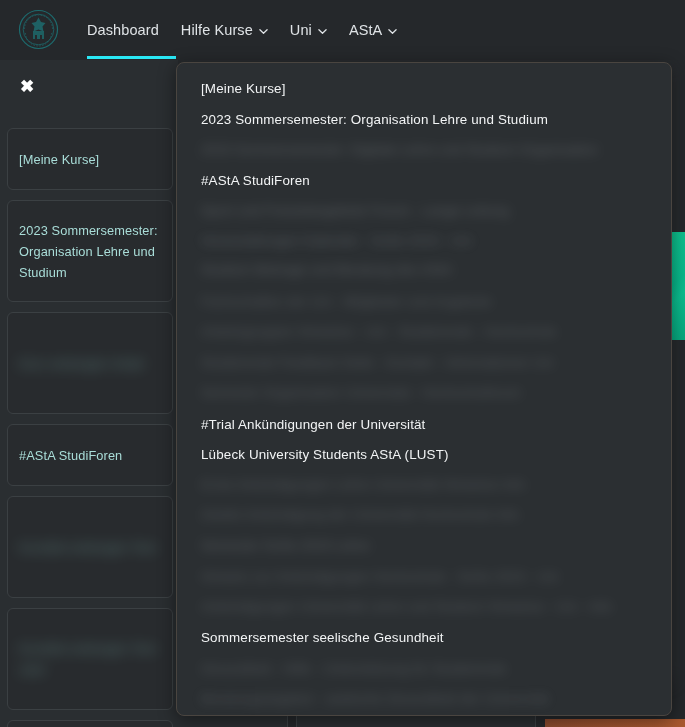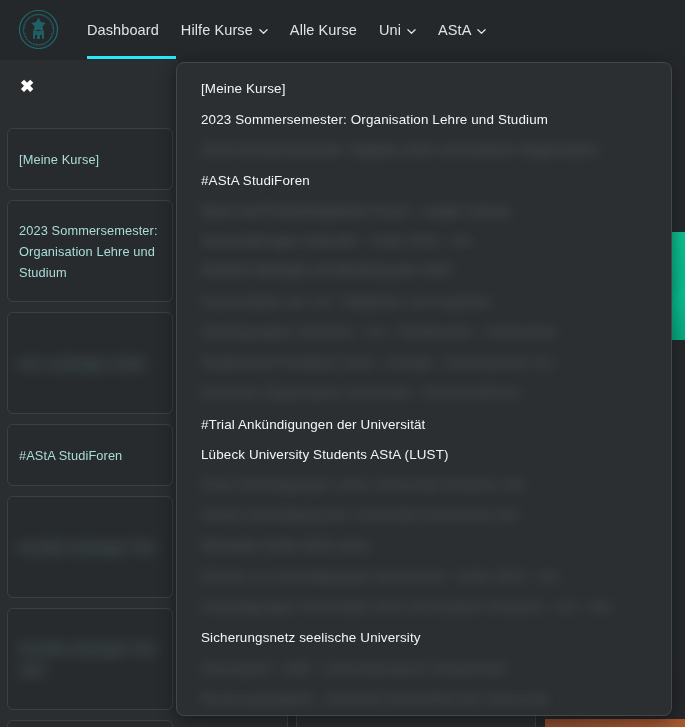--- a/index.html
+++ b/index.html
@@ -223,23 +223,20 @@
       <div class="nav-item first">
         <span>Dashboard</span>
       </div>
       <div class="nav-item">
         <span>Hilfe Kurse</span>
         <span class="caret">
           <svg width="9" height="9" viewBox="0 0 10 10">
               <path d="M1 3 L5 7 L9 3" fill="none" stroke="#dfe3e6" stroke-width="1.4" stroke-linecap="round" stroke-linejoin="round"></path>
             </svg>
         </span>
-      </div>
-      <div class="nav-item">
-        <span>Alle Kurse</span>
       </div>
       <div class="nav-item">
         <span>Uni</span>
         <span class="caret">
           <svg width="9" height="9" viewBox="0 0 10 10">
               <path d="M1 3 L5 7 L9 3" fill="none" stroke="#dfe3e6" stroke-width="1.4" stroke-linecap="round" stroke-linejoin="round"></path>
             </svg>
         </span>
       </div>
       <div class="nav-item">
@@ -293,18 +290,18 @@
     <div class="dd-blur wide" style="top:261px">Arbeitsgruppen Hinweise  -  Uni  -  Studierende  -  Hochschule</div>
     <div class="dd-blur wide" style="top:292px">Studierende Feedback Seite  -  Kontakt  -  Informationen Uni</div>
     <div class="dd-blur wide" style="top:322px">Semester Organisation Universitat  -  Hochschulforum</div>
     <div class="dd-item" style="top:354px">#Trial Ankündigungen der Universität</div>
     <div class="dd-item" style="top:384px">Lübeck University Students AStA (LUST)</div>
     <div class="dd-blur wide" style="top:414px">Erste Ankündigungen Lehre Universität Hinweise        Info</div>
     <div class="dd-blur wide" style="top:444px">Zweite Ankündigung der Universität Hochschule         Info</div>
     <div class="dd-blur" style="top:475px">Semester    SoSe 2023    Lehre</div>
     <div class="dd-blur wide" style="top:506px">Hinweis zur Ankündigungen Hochschule  -  SoSe 2023  -  Uni</div>
     <div class="dd-blur wide" style="top:536px">Ankündigungen Universität Lehre und Studium Hinweise  -  Uni  -  Info</div>
-    <div class="dd-item" style="top:567px">Sicherungsnetz seelische University</div>
+    <div class="dd-item" style="top:567px">Sommersemester seelische Gesundheit</div>
     <div class="dd-blur wide" style="top:598px">Gesundheit  -  Hilfe  -  Unterstützung für Studierende</div>
     <div class="dd-blur wide" style="top:628px">Beratungsangebot  -  seelische Gesundheit der Universität</div>
   </div>
 
 </div>
 
 </body></html>

